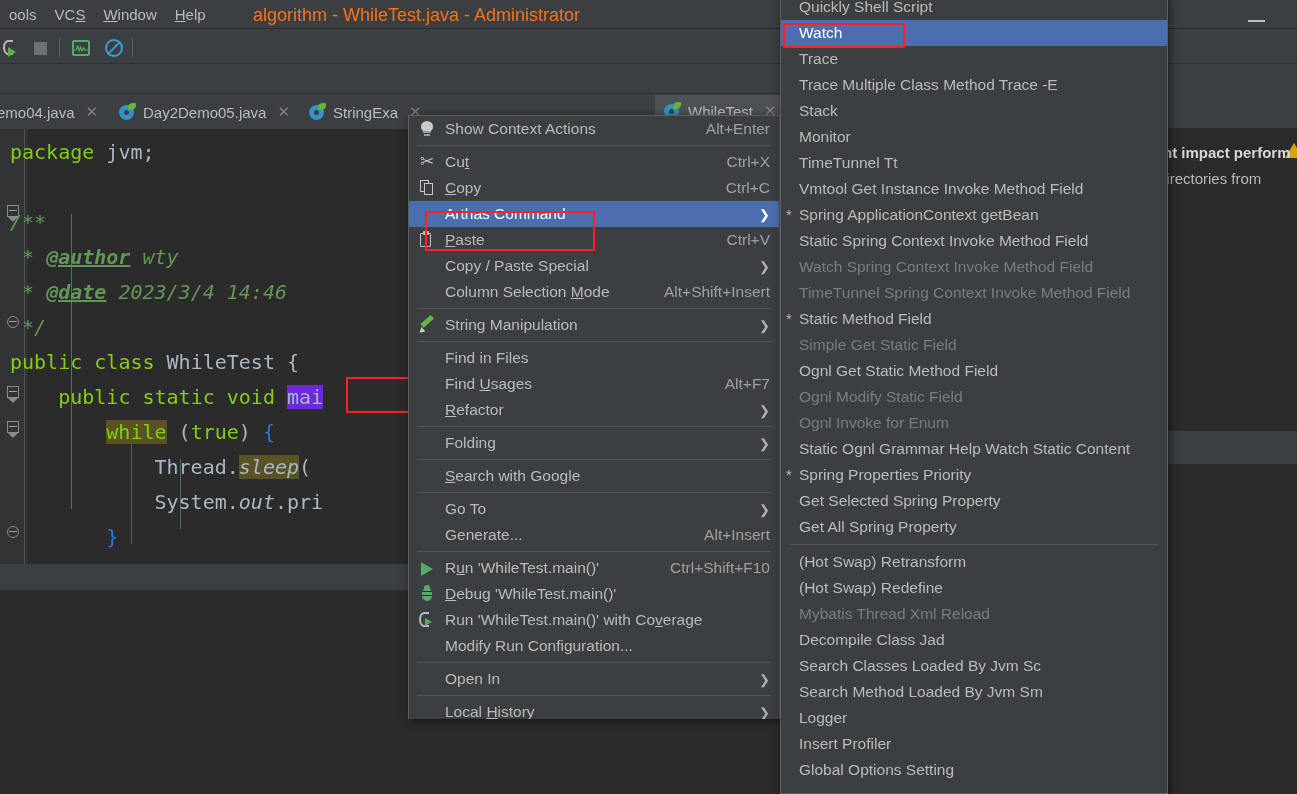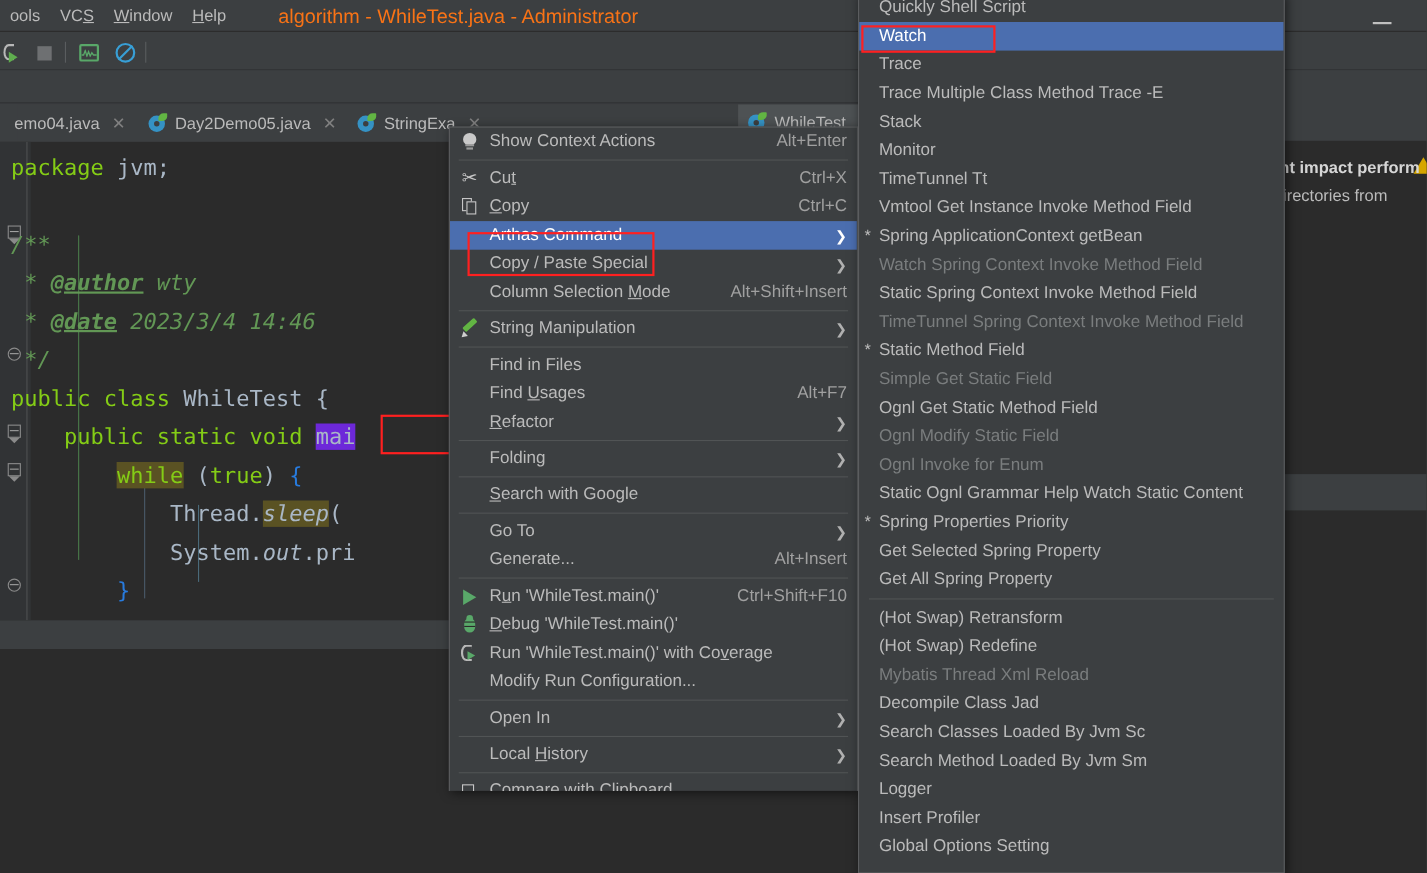--- a/index.html
+++ b/index.html
@@ -91,21 +91,21 @@
   }
 
   
   .navstrip {
     position: absolute; left: 0; top: 64px; width: 1297px; height: 30px;
     background: #3c3f41; border-bottom: 1px solid #2e3133;
   }
 
   
   .tabbar {
-    position: absolute; left: 16px; top: 95px; width: 1053px; height: 34px;
+    position: absolute; left: 0; top: 95px; width: 1053px; height: 34px;
     background: #3c3f41;
   }
   .tab {
     position: absolute; top: 0; height: 34px;
     display: flex; align-items: center; gap: 7px;
     padding: 0 9px; color: #bbbbbb; font-size: 15px; white-space: nowrap;
     cursor: default;
   }
   .tab.active { background: #4e5254; border-bottom: 2px solid #4a88c7; }
   .tab .x { color: #808080; font-size: 15px; margin-left: 4px; }
@@ -468,20 +468,28 @@
           <span class="s2"></span>
         </span>
         <span class="lbl"><u>C</u>opy</span>
         <span class="sc">Ctrl+C</span>
       </div>
       <div class="mrow sel">
         <span class="lbl">Arthas Command</span>
         <span class="arw">❯</span>
       </div>
       <div class="mrow">
+        <span class="mico ic-paste">
+          <span class="bd"></span>
+          <span class="clip"></span>
+        </span>
+        <span class="lbl"><u>P</u>aste</span>
+        <span class="sc">Ctrl+V</span>
+      </div>
+      <div class="mrow">
         <span class="lbl">Copy / Paste Special</span>
         <span class="arw">❯</span>
       </div>
       <div class="mrow">
         <span class="lbl">Column Selection <u>M</u>ode</span>
         <span class="sc">Alt+Shift+Insert</span>
       </div>
       <div class="msep"></div>
       <div class="mrow">
         <span class="mico ic-pencil">
@@ -592,26 +600,26 @@
       <div class="srow">
         <span>TimeTunnel Tt</span>
       </div>
       <div class="srow">
         <span>Vmtool Get Instance Invoke Method Field</span>
       </div>
       <div class="srow">
         <span class="star">*</span>
         <span>Spring ApplicationContext getBean</span>
       </div>
+      <div class="srow">
+        <span>Static Spring Context Invoke  Method Field</span>
+      </div>
       <div class="srow dim">
         <span>Watch Spring Context Invoke Method Field</span>
       </div>
-      <div class="srow">
-        <span>Static Spring Context Invoke  Method Field</span>
-      </div>
       <div class="srow dim">
         <span>TimeTunnel Spring Context Invoke Method Field</span>
       </div>
       <div class="srow">
         <span class="star">*</span>
         <span>Static Method Field</span>
       </div>
       <div class="srow dim">
         <span>Simple Get Static Field</span>
       </div>

